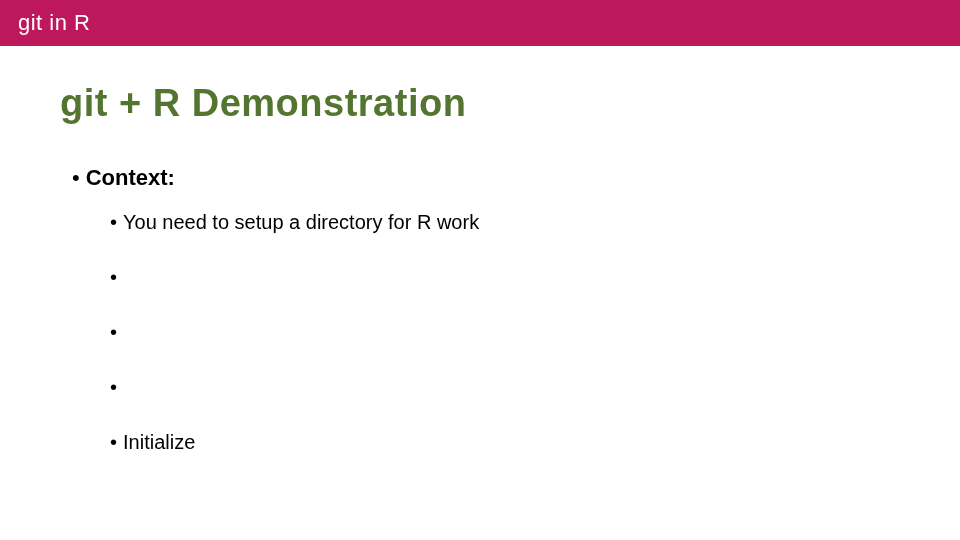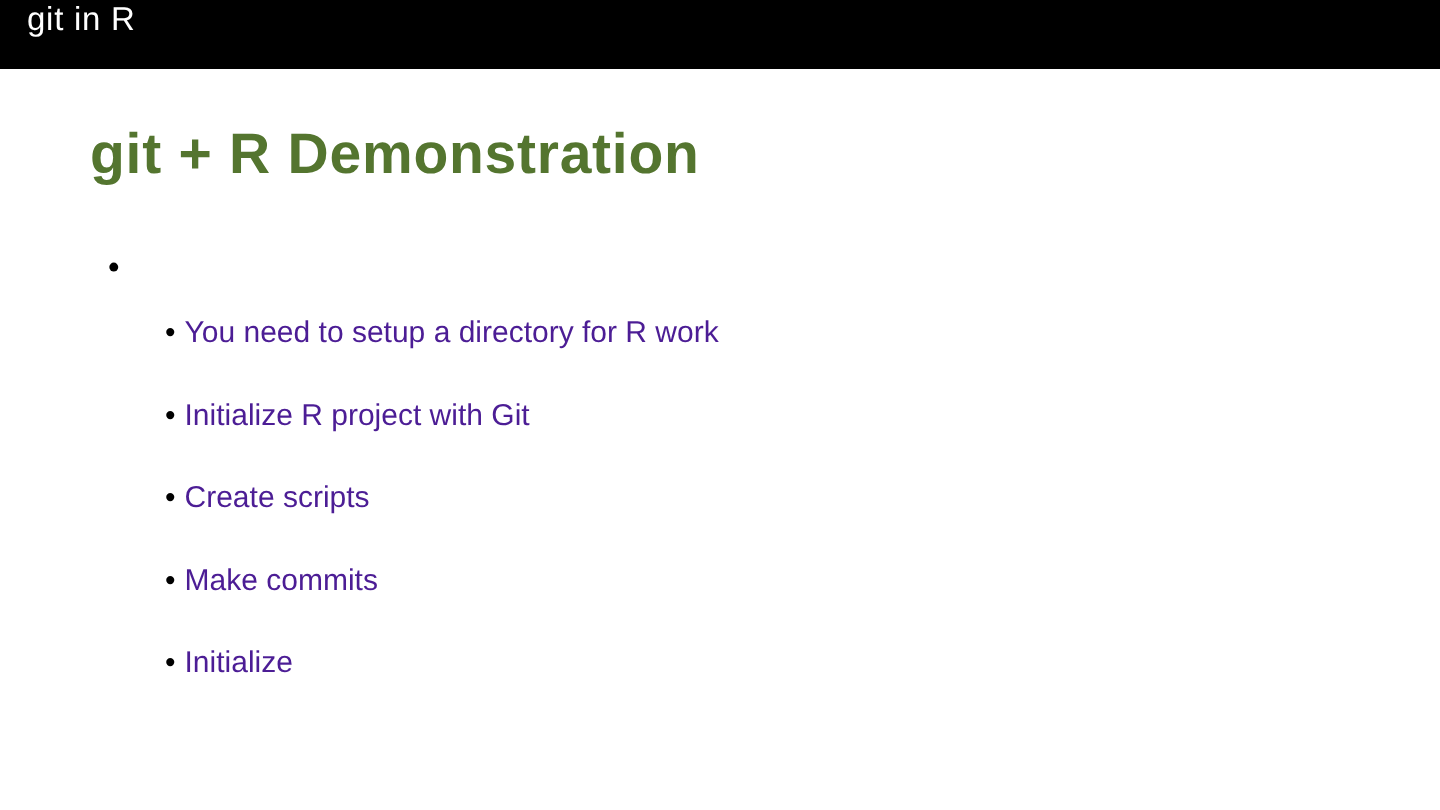--- a/index.html
+++ b/index.html
@@ -11,22 +11,23 @@
       width: 960px;
       height: 540px;
       background: #ffffff;
       font-family: Arial, Helvetica, sans-serif;
       position: relative;
       overflow: hidden;
     }
     .header-bar {
       width: 100%;
       height: 46px;
-      background: #000000;
+      background: #be185d;
       display: flex;
+      align-items: center;
       padding-left: 18px;
     }
     .header-title {
       color: #ffffff;
       font-size: 22px;
       font-weight: 400;
       letter-spacing: 0.5px;
     }
     .slide-title {
       color: #54752f;
@@ -64,53 +65,51 @@
       align-items: baseline;
       margin-bottom: 32px;
     }
     .bullet-dot {
       color: #000000;
       font-size: 20px;
       font-weight: 400;
       margin-right: 6px;
     }
     .bullet-text {
-      color: #4c1d95;
+      color: #000000;
       font-size: 20px;
       font-weight: 400;
     }
   </style>
 </head>
 <body>
 
 <div class="header-bar">
   <span class="header-title">git in R</span>
 </div>
 
 <h1 class="slide-title">git + R Demonstration</h1>
 
 <div class="content">
   <div class="context-heading">
     <span class="context-bullet">•</span>
+    <span class="context-label">Context:</span>
   </div>
   <div class="bullet-list">
     <div class="bullet-item">
       <span class="bullet-dot">•</span>
       <span class="bullet-text">You need to setup a directory for R work</span>
     </div>
     <div class="bullet-item">
       <span class="bullet-dot">•</span>
-      <span class="bullet-text">Initialize R project with Git</span>
     </div>
     <div class="bullet-item">
       <span class="bullet-dot">•</span>
-      <span class="bullet-text">Create scripts</span>
     </div>
     <div class="bullet-item">
       <span class="bullet-dot">•</span>
-      <span class="bullet-text">Make commits</span>
     </div>
     <div class="bullet-item">
       <span class="bullet-dot">•</span>
       <span class="bullet-text">Initialize</span>
     </div>
   </div>
 </div>
 
 </body></html>

